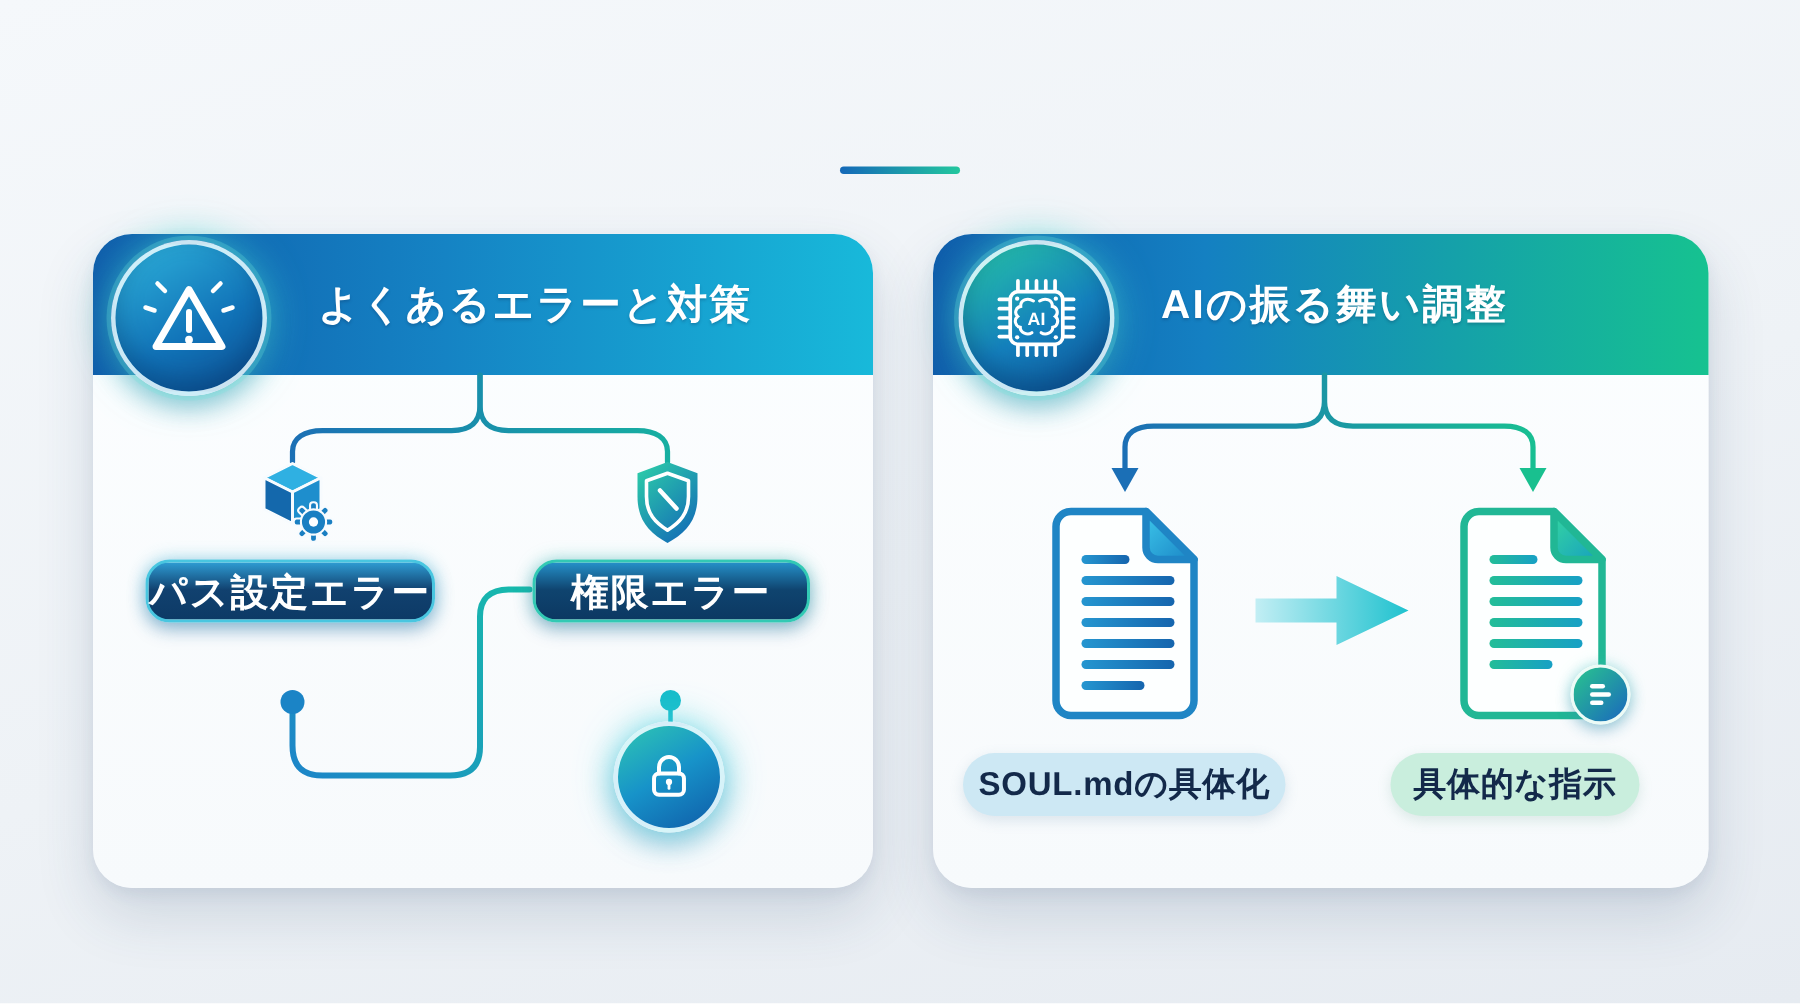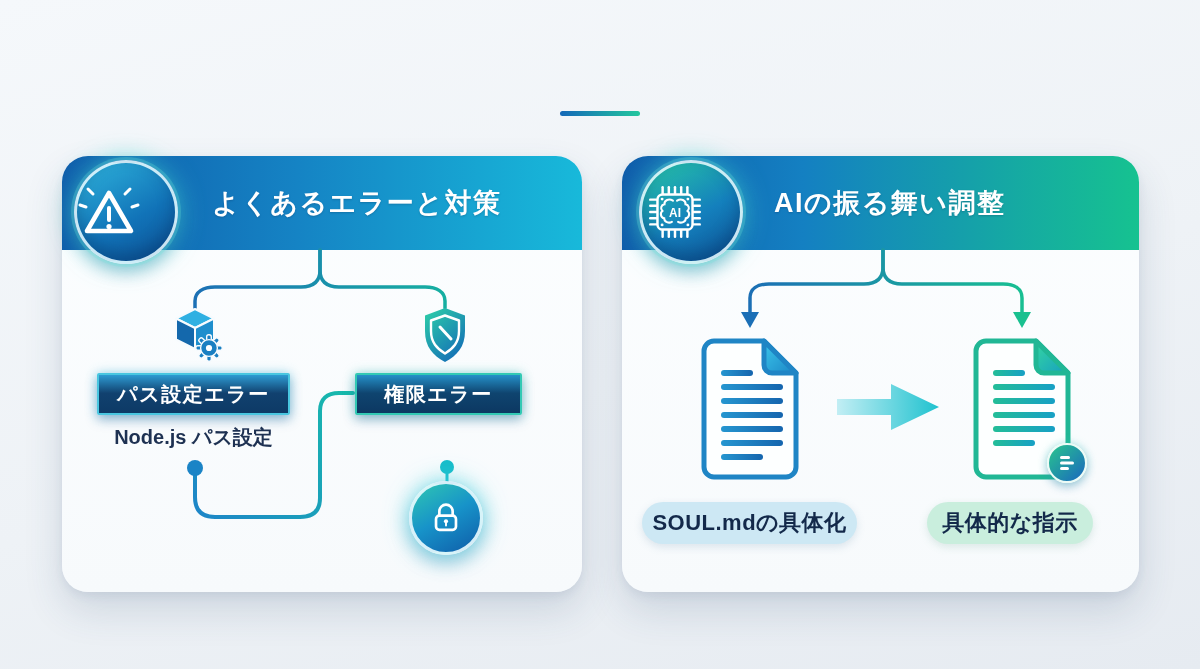--- a/index.html
+++ b/index.html
@@ -34,42 +34,42 @@
   .card-right .card-header { background:linear-gradient(90deg,#0f5caa 0%,#1480c2 35%,#16c290 100%); }
   .header-title {
     position:absolute; top:0; height:94px; line-height:94px;
     color:#ffffff; font-size:27px; font-weight:800; letter-spacing:1.5px;
     text-shadow:0 1px 2px rgba(10,40,80,.25); white-space:nowrap;
   }
   .card-left .header-title { left:150px; }
   .card-right .header-title { left:152px; }
   .badge {
     position:absolute; top:4px; width:104px; height:104px; border-radius:50%;
-    display:flex; align-items:center; 
+    display:flex; align-items:center; justify-content:center;
     border:3px solid rgba(235,252,255,.85);
     box-shadow:0 0 0 3px rgba(110,230,220,.25), 0 0 26px rgba(70,220,215,.75),
                0 8px 16px rgba(20,70,130,.3), inset 0 -8px 16px rgba(0,40,90,.35);
   }
   .card-left .badge { left:12px; background:linear-gradient(150deg,#2fb4dc 0%,#1173b8 58%,#0d5194 100%); }
   .card-right .badge { left:17px; background:linear-gradient(150deg,#27c7a6 0%,#1480bd 55%,#0d5194 100%); }
   .overlay { position:absolute; top:0; left:0; pointer-events:none; }
   .node-icon { position:absolute; }
   .pill {
-    position:absolute; top:217px; height:42px; border-radius:2px;
-    display:flex; align-items:center; justify-content:center;
-    color:#fff; font-size:20px; font-weight:800; letter-spacing:1.5px; white-space:nowrap;
+    position:absolute; top:217px; height:42px; border-radius:16px;
+    display:flex; align-items:center; justify-content:center;
+    color:#fff; font-size:25px; font-weight:800; letter-spacing:1.5px; white-space:nowrap;
   }
   .pill-path {
     left:35px; width:193px;
     background:linear-gradient(180deg,#2e9bd2 0%,#11416f 48%,#0d3a66 100%);
     border:2.5px solid #49c6e0;
     box-shadow:0 5px 12px rgba(20,80,140,.35), 0 0 12px rgba(73,198,224,.45);
   }
   .pill-perm {
-    left:293px; width:167px;
+    left:293px; width:185px;
     background:linear-gradient(180deg,#2590c8 0%,#0f446f 48%,#0c3862 100%);
     border:2.5px solid #33c9b4;
     box-shadow:0 5px 12px rgba(20,80,140,.35), 0 0 12px rgba(51,201,180,.4);
   }
   .caption {
     position:absolute; top:268px; font-size:20px; font-weight:700; color:#1e3152;
     text-align:center; white-space:nowrap;
   }
   .caption-1 { left:35px; width:193px; }
   .caption-2 { left:293px; width:185px; }
@@ -173,21 +173,20 @@
         </defs>
         <path d="M26 2 L46 9.5 V25 C46 41 38 49.5 26 56 C14 49.5 6 41 6 25 V9.5 Z" fill="url(#shg)"></path>
         <path d="M26 9.5 L40 14.5 V25 C40 36.5 34 42.5 26 47.5 C18 42.5 12 36.5 12 25 V14.5 Z" fill="none" stroke="#ffffff" stroke-width="2.4" stroke-linejoin="round"></path>
         <line x1="21" y1="21" x2="32" y2="33" stroke="#ffffff" stroke-width="3" stroke-linecap="round"></line>
       </svg>
     </div>
 
     <div class="pill pill-path">パス設定エラー</div>
     <div class="pill pill-perm">権限エラー</div>
 
-    <div class="caption caption-1">Node.js パス設定</div>
 
     <div class="lock-badge">
       <svg width="38" height="38" viewBox="0 0 40 40">
         <g stroke="#ffffff" stroke-width="2.8" fill="none" stroke-linecap="round">
           <path d="M13 17.5 v-4.5 a7 7 0 0 1 14 0 v4.5"></path>
           <rect x="9.5" y="17.5" width="21" height="15" rx="3.5"></rect>
         </g>
         <circle cx="20" cy="23.5" r="2.2" fill="#ffffff"></circle>
         <rect x="19" y="24.5" width="2" height="4.5" rx="1" fill="#ffffff"></rect>
       </svg>

